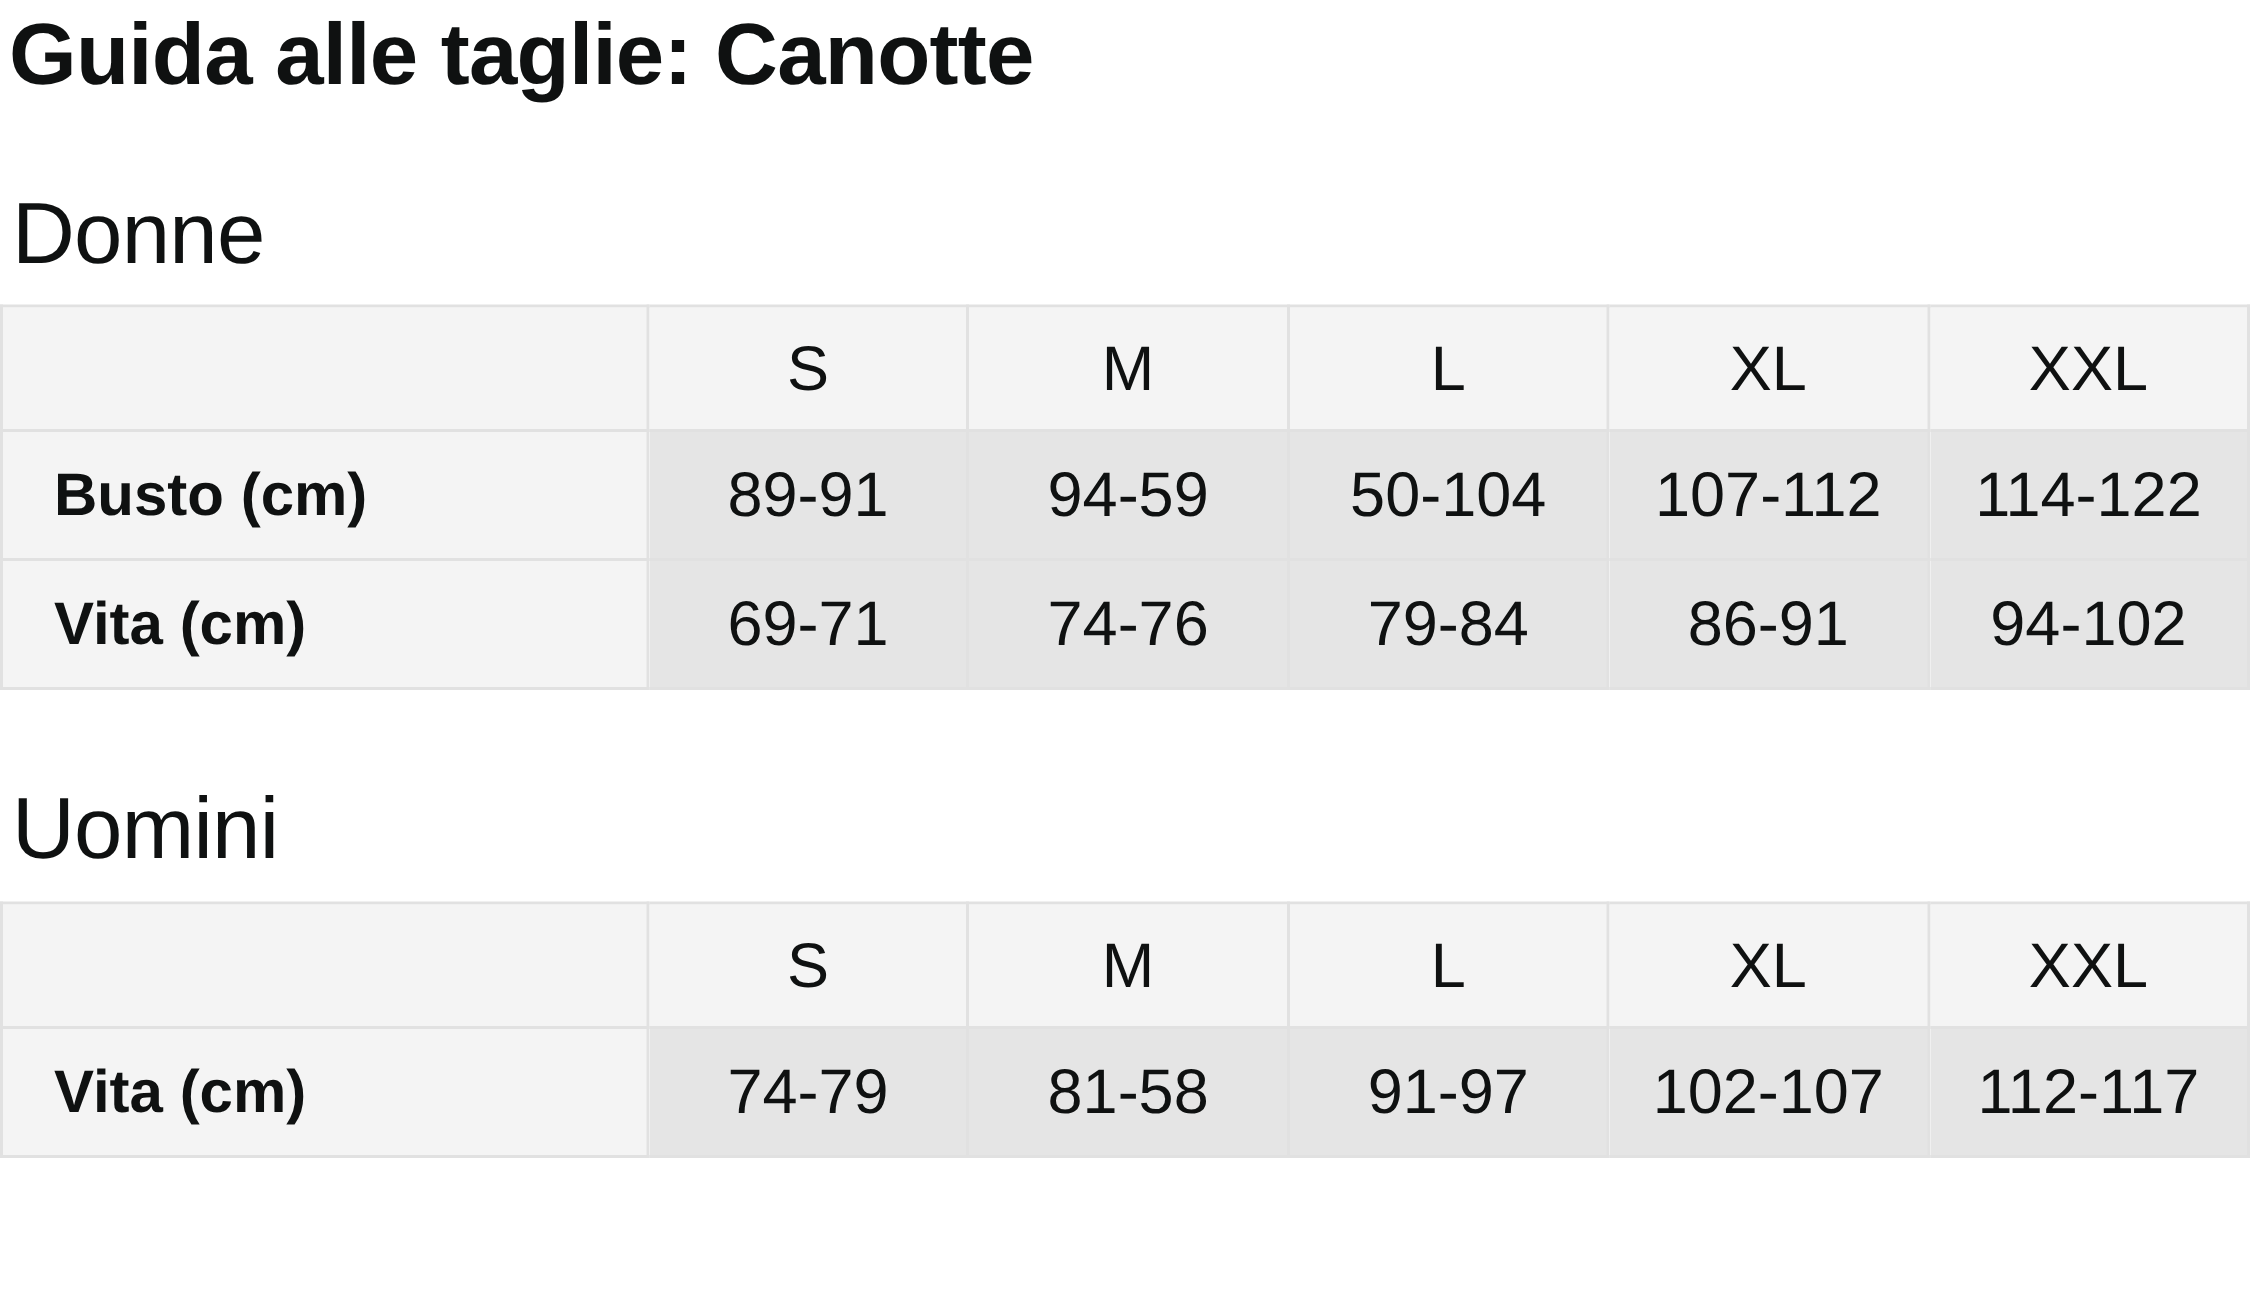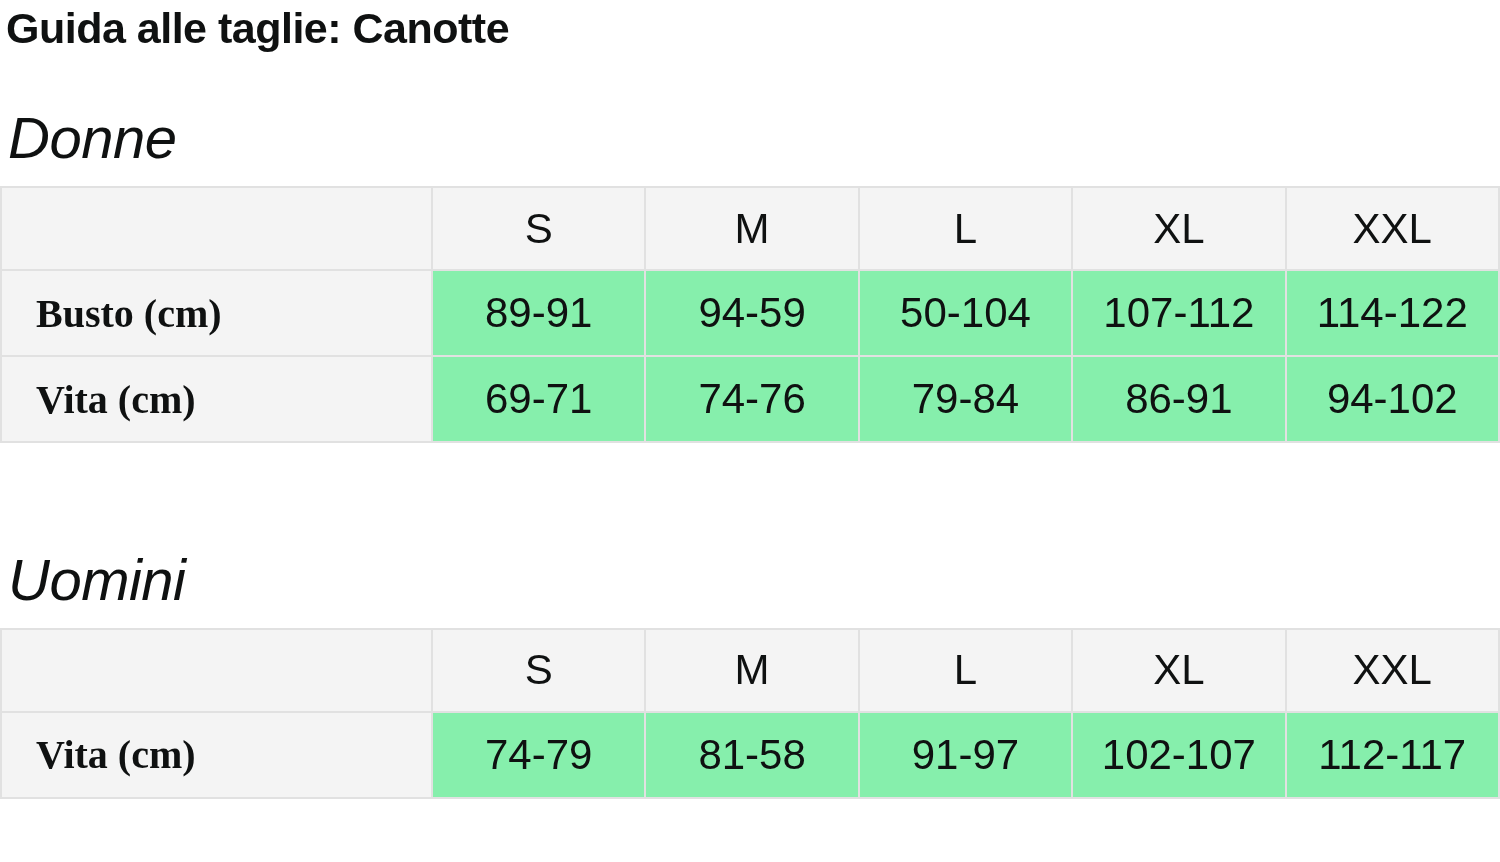--- a/index.html
+++ b/index.html
@@ -9,36 +9,35 @@
     background: #ffffff;
   }
   body {
     width: 1500px;
     height: 862px;
     overflow: hidden;
     font-family: "Liberation Sans", sans-serif;
     color: #0f1111;
   }
   .page-title {
-    font-size: 43px;
+    font-size: 58px;
     font-weight: 700;
     line-height: 1.15;
     margin: 4px 0 0 6px;
     letter-spacing: -0.5px;
   }
   .section-heading {
     font-size: 58px;
     font-weight: 400;
     line-height: 1.15;
     margin: 52px 0 14px 8px;
     letter-spacing: -0.5px;
-    font-style: italic;
   }
   .section-uomini .section-heading {
-    margin-top: 104px;
+    margin-top: 60px;
   }
   table.size-table {
     width: 1500px;
     border-collapse: collapse;
     table-layout: fixed;
     font-size: 42px;
   }
   table.size-table col.label-col { width: 431px; }
   .size-table th, .size-table td {
     border: 2px solid #e1e1e1;
@@ -51,25 +50,24 @@
     font-weight: 400;
     text-align: center;
   }
   .size-table tbody th.row-label {
     height: 86px;
     background: #f4f4f4;
     font-weight: 700;
     font-size: 40px;
     text-align: left;
     padding-left: 34px;
-    font-family: Liberation Serif, serif;
   }
   .size-table tbody td {
     height: 86px;
-    background: #86efac;
+    background: #e5e5e5;
     font-weight: 400;
     text-align: center;
   }
 </style>
 </head>
 <body>
 
 <main>
 
   <h1 class="page-title">Guida alle taglie: Canotte</h1>

